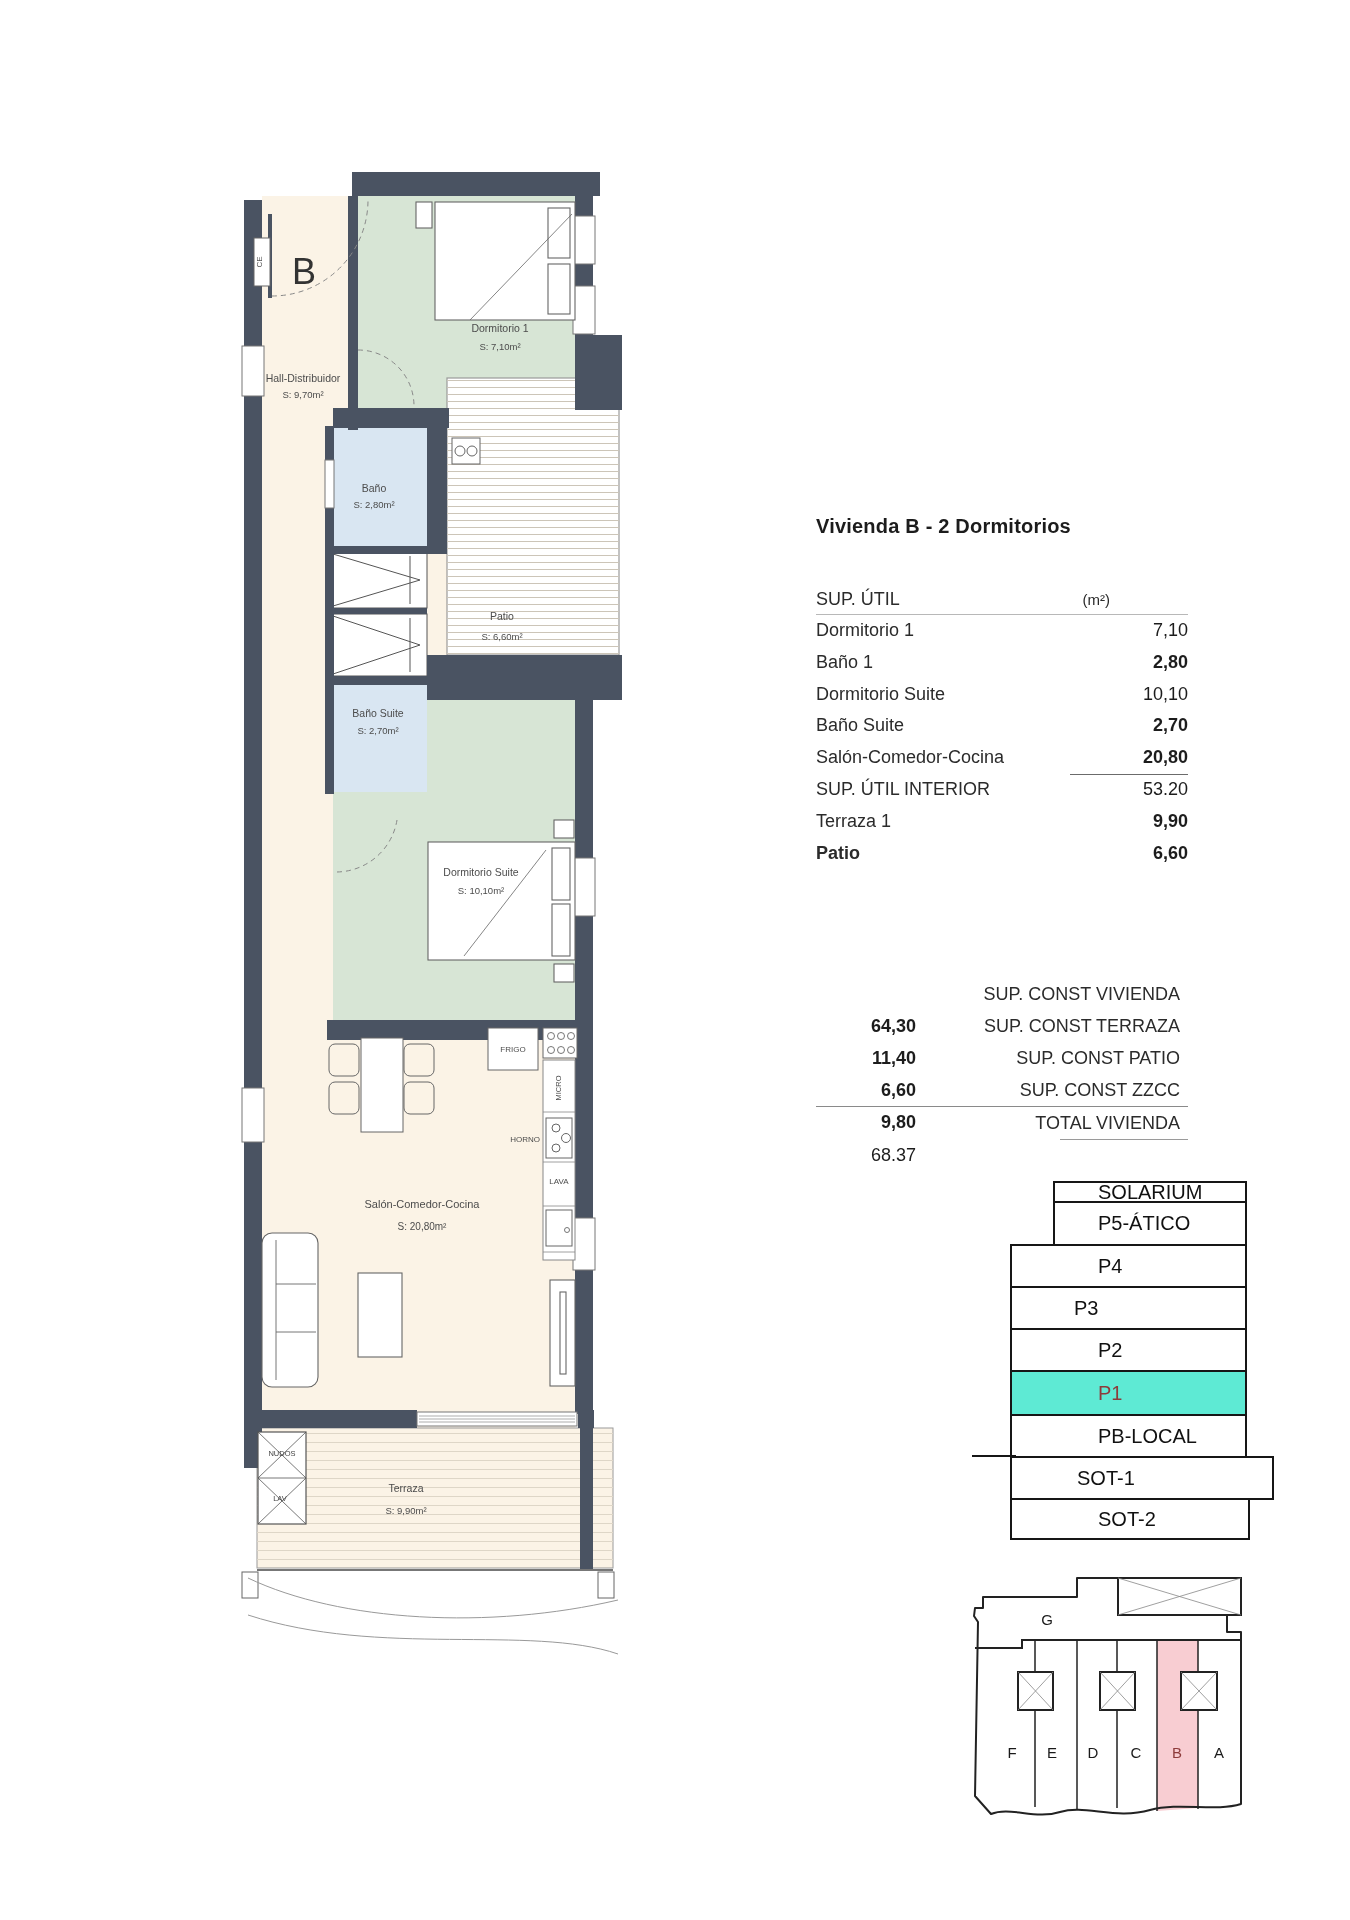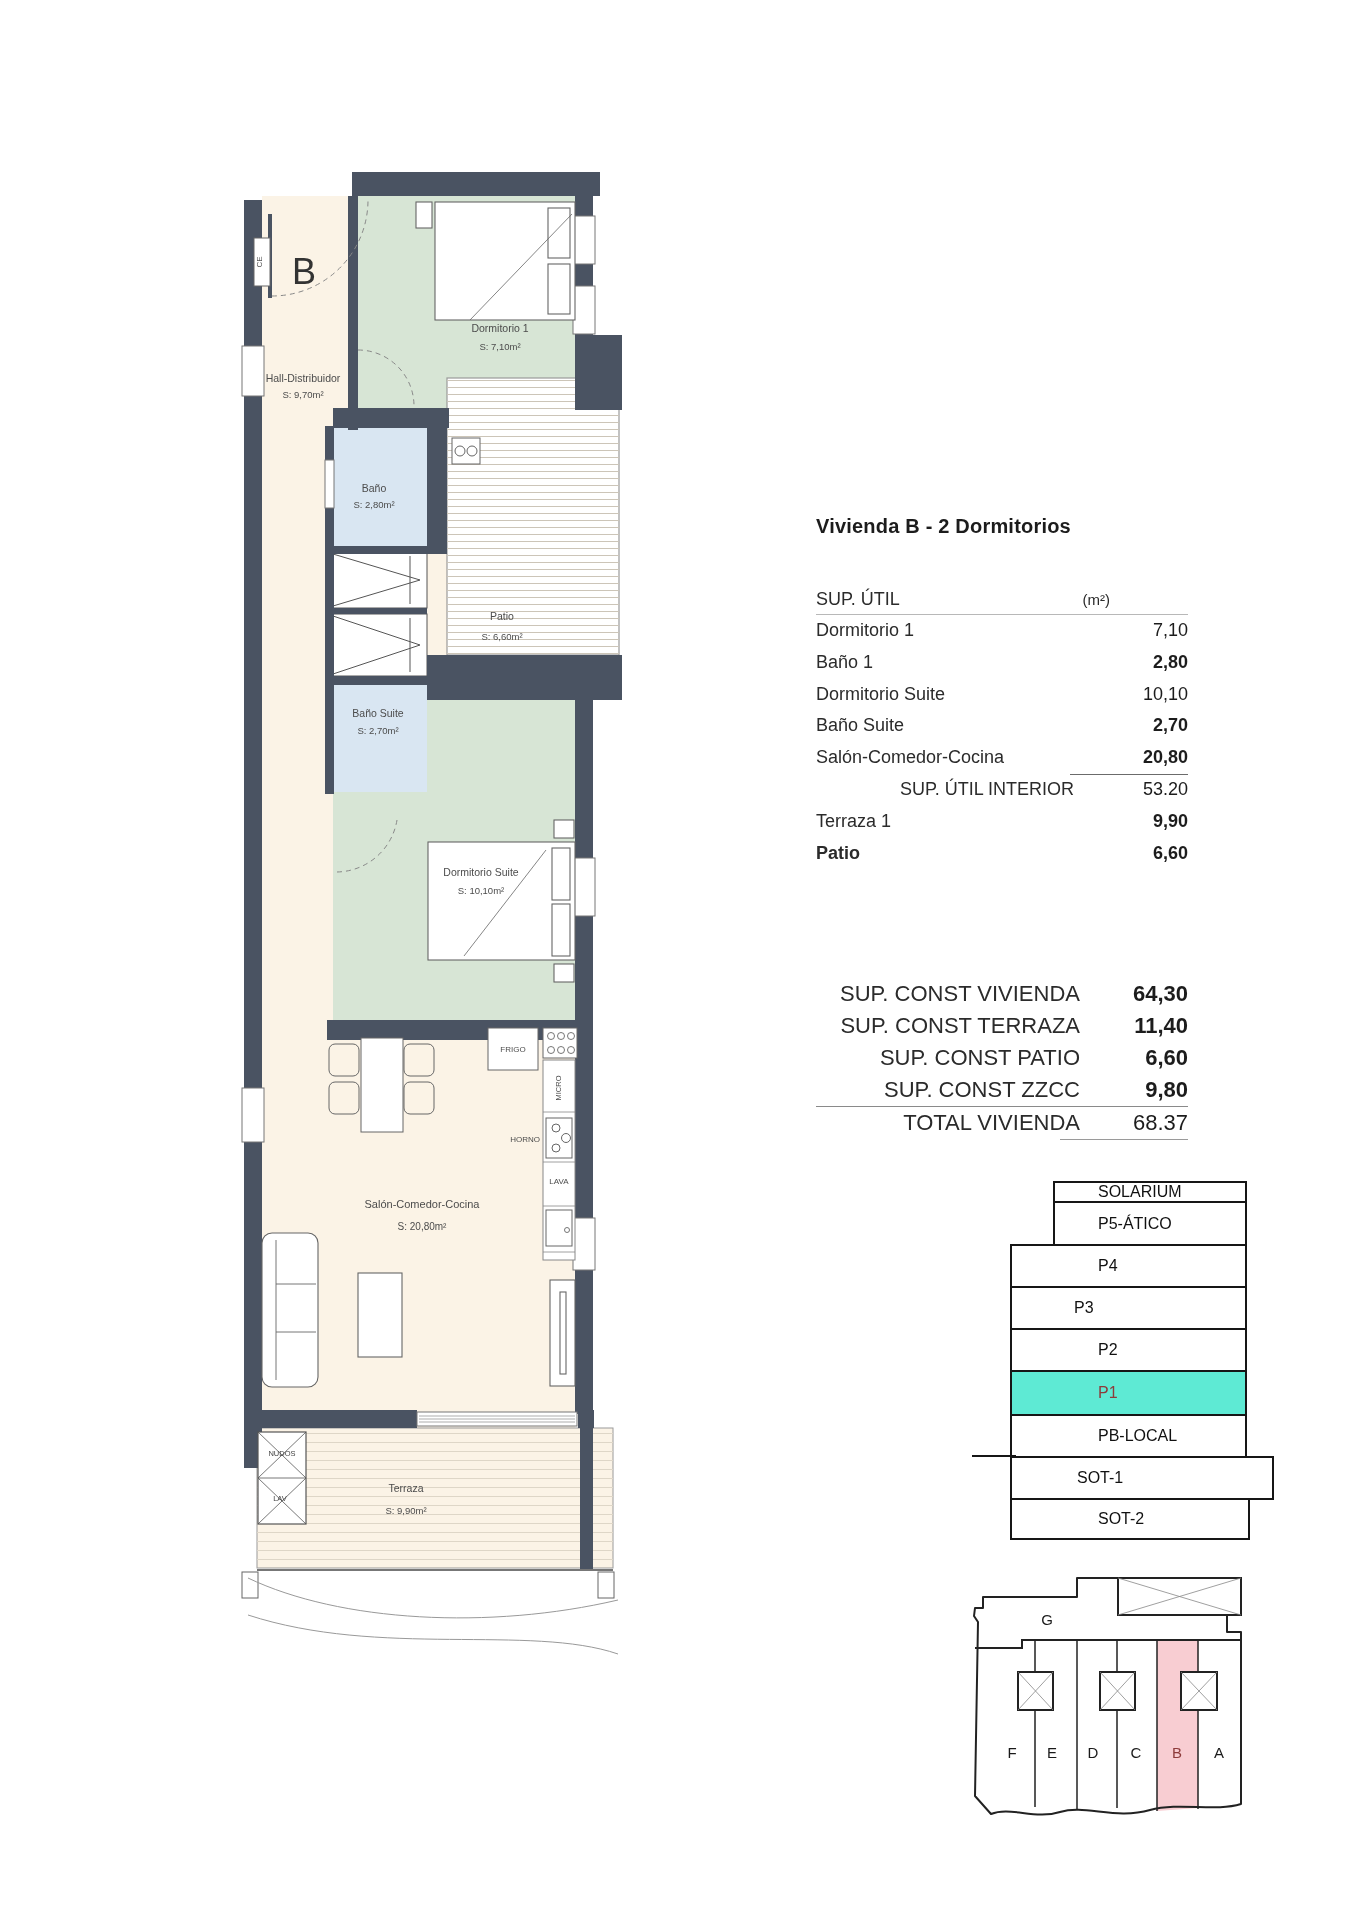--- a/index.html
+++ b/index.html
@@ -7,31 +7,31 @@
   .page{position:relative;width:1350px;height:1920px;background:#fff;overflow:hidden;}
   .abs{position:absolute;}
   
   .panel-title{left:816px;top:515px;font-size:20px;font-weight:bold;letter-spacing:.2px;}
   .util{left:816px;top:585px;width:372px;}
   .util-head{position:relative;height:29px;line-height:29px;font-size:18px;color:#2b2b2b;border-bottom:1px solid #b8b8b8;}
   .util-head .unit{position:absolute;right:78px;top:0;font-size:15px;}
   .urow{position:relative;display:flex;height:31.8px;line-height:31.8px;font-size:18px;}
   .urow .lbl{flex:1;color:#2b2b2b;white-space:nowrap;}
   .urow .val{width:110px;text-align:right;}
-  .urow .lbl.ralign{text-align:right;padding-right:4px;}
+  .urow .lbl.ralign{padding-right:4px;}
   .b{font-weight:bold;}
   .sumline{position:absolute;right:0;width:118px;border-top:1.5px solid #6b6b6b;height:0;}
   .ctable{left:816px;top:978px;width:372px;}
-  .crow{display:flex;height:32px;line-height:32px;font-size:22px;}
+  .crow{display:flex;height:32px;line-height:32px;font-size:18px;flex-direction:column;}
   .crow .lbl{flex:1;text-align:right;color:#2b2b2b;padding-right:8px;white-space:nowrap;}
   .crow .val{width:100px;text-align:right;}
   .cline{height:0;border-top:1.5px solid #8a8a8a;}
   .cshort{height:0;border-top:1px solid #9a9a9a;width:128px;margin-left:auto;}
   
-  .floor{position:absolute;box-sizing:border-box;border:2px solid #161616;background:#fff;font-size:16px;color:#111;}
+  .floor{position:absolute;box-sizing:border-box;border:2px solid #161616;background:#fff;font-size:20px;color:#111;}
   .floor.pink{background:#5eead4;color:#8d3b3b;}
   .groundline{left:972px;top:1455px;width:44px;height:0;border-top:2px solid #161616;}
   svg text{font-family:"Liberation Sans",sans-serif;}
 </style>
 </head>
 <body>
 
 <div class="page">
 
   <svg class="abs" style="left:230px;top:160px;" width="412" height="1560" viewBox="0 0 412 1560">

